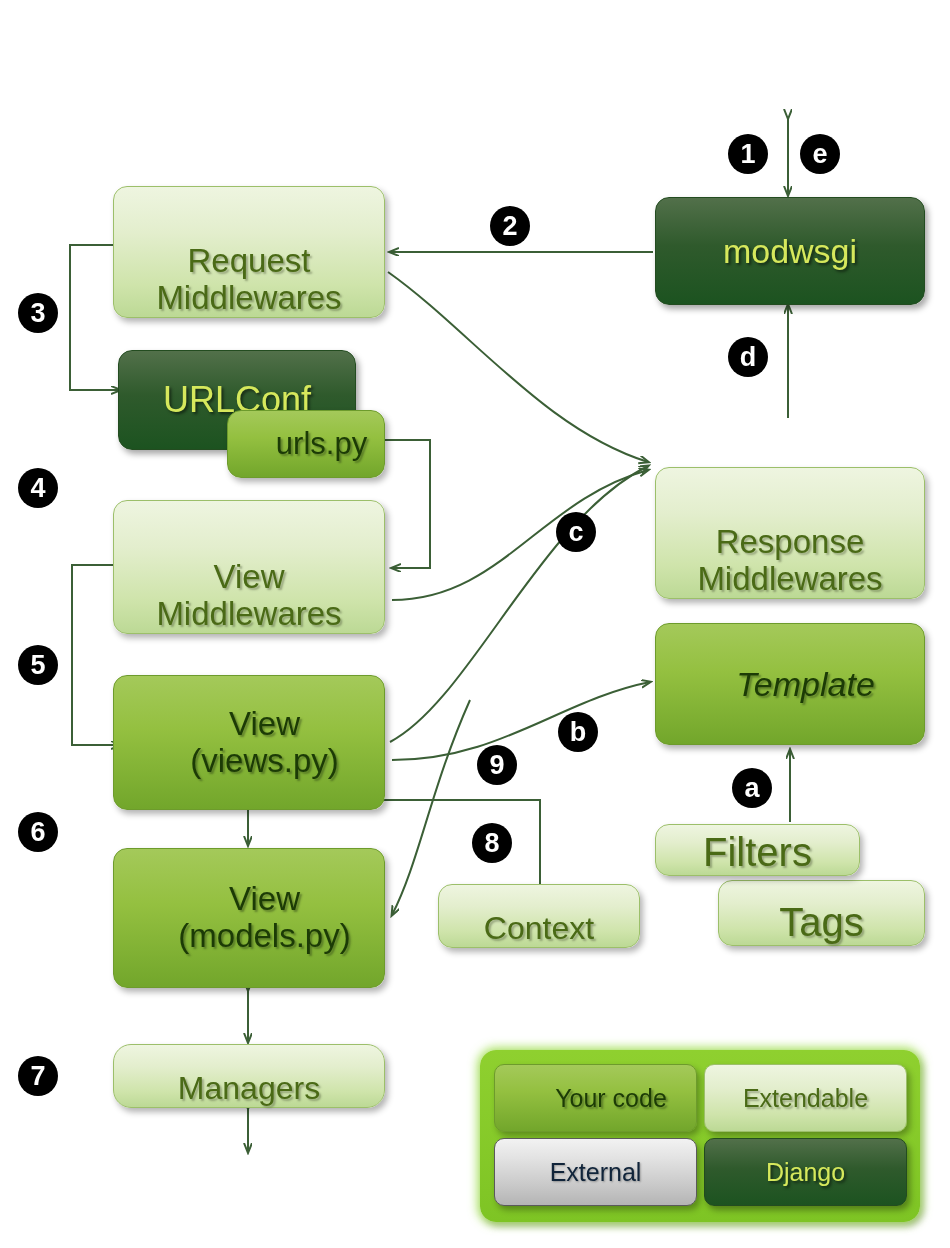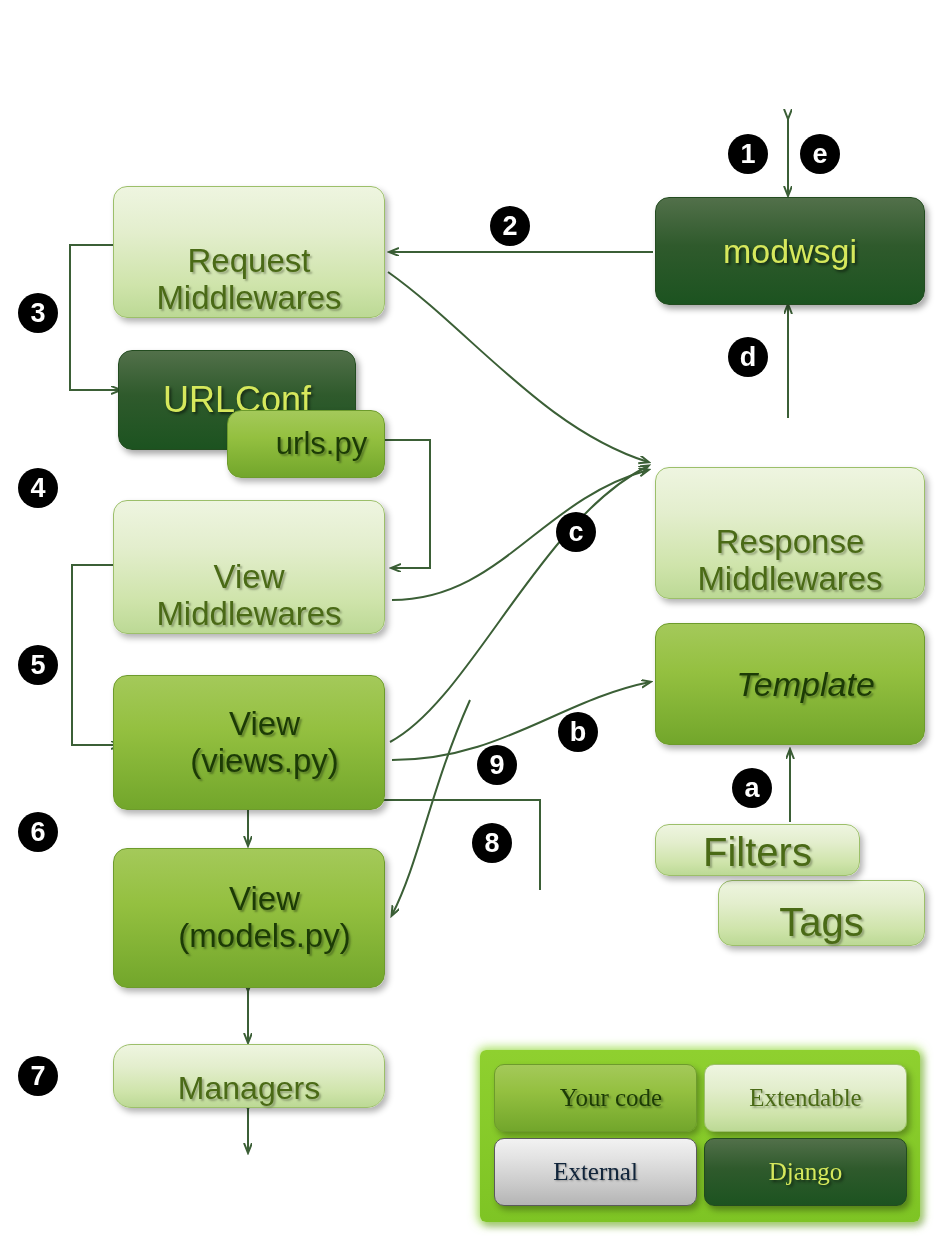--- a/index.html
+++ b/index.html
@@ -37,22 +37,22 @@
 
   
   .marker{position:absolute;width:40px;height:40px;border-radius:50%;
           background:#000;color:#fff;display:flex;align-items:center;
           justify-content:center;font-size:27px;font-weight:bold;
           line-height:1;z-index:30;}
 
   
   #legend{position:absolute;left:480;top:1050px;
           background:linear-gradient(180deg,#8fd02f 0%,#7ec424 100%);
-          border-radius:6px;box-shadow:0 0 10px 3px rgba(150,220,60,.75),
-          3px 4px 7px rgba(0,0,0,.30);z-index:6;font-family:Liberation Serif, serif;}
+          border-radius:16px;box-shadow:0 0 10px 3px rgba(150,220,60,.75),
+          3px 4px 7px rgba(0,0,0,.30);z-index:6;}
   .leg-item{position:absolute;border-radius:10px;display:flex;
             align-items:center;justify-content:center;font-size:25px;
             box-sizing:border-box;}
 
   svg#wires{position:absolute;left:0;top:0;width:950px;height:1248px;
             z-index:2;pointer-events:none;}
   svg#wires path,svg#wires line{fill:none;stroke:#3b5f36;stroke-width:2;}
 </style>
 </head>
 <body>
@@ -147,20 +147,23 @@
   </div>
 
   <div class="node t-ext" style="left:655px;top:824px;width:205px;height:52px;font-size:40px;z-index:7;">
     <span class="lbl">Filters</span>
   </div>
 
   <div class="node t-ext" style="left:718px;top:880px;width:207px;height:66px;font-size:40px;z-index:6;">
     <span class="lbl">Tags</span>
   </div>
 
+  <div class="node t-ext" style="left:438px;top:884px;width:202px;height:64px;font-size:32px;z-index:7;">
+    <span class="lbl">Context</span>
+  </div>
 
   <div class="marker" style="left:728px;top:134px;">
     <span>1</span>
     </div>
   <div class="marker" style="left:800px;top:134px;">
     <span>e</span>
     </div>
 
   <div class="marker" style="left:490px;top:206px;">
     <span>2</span>

